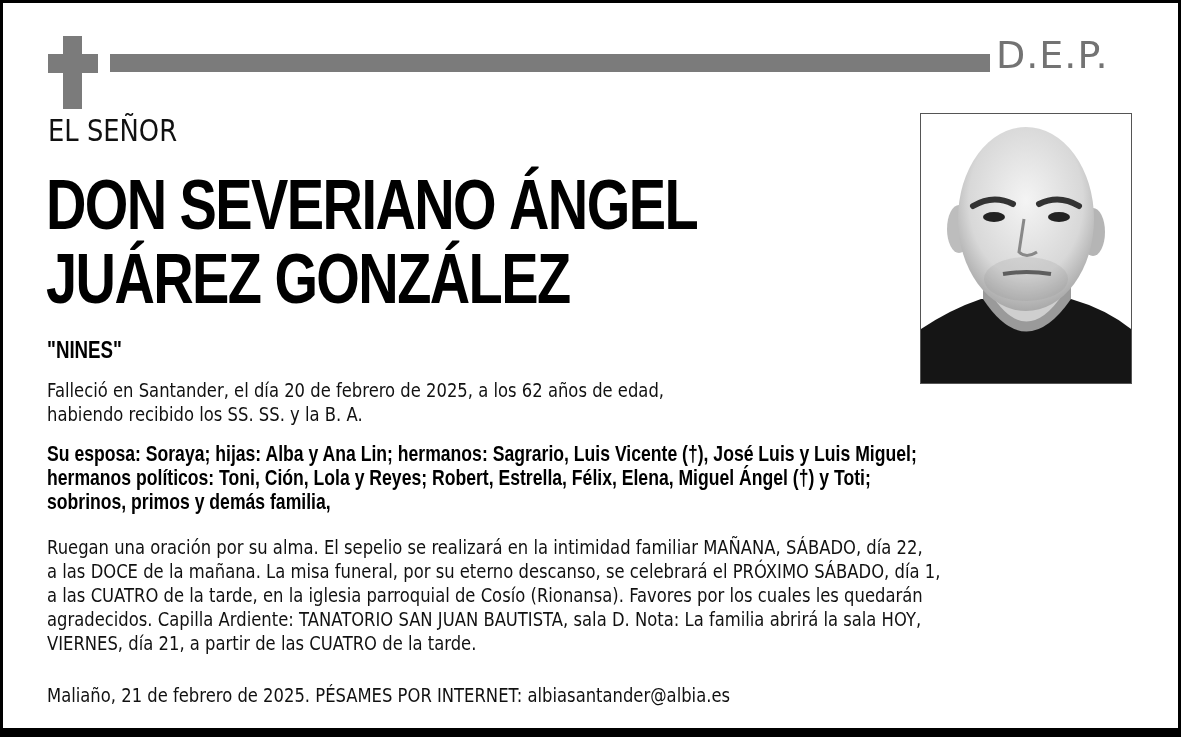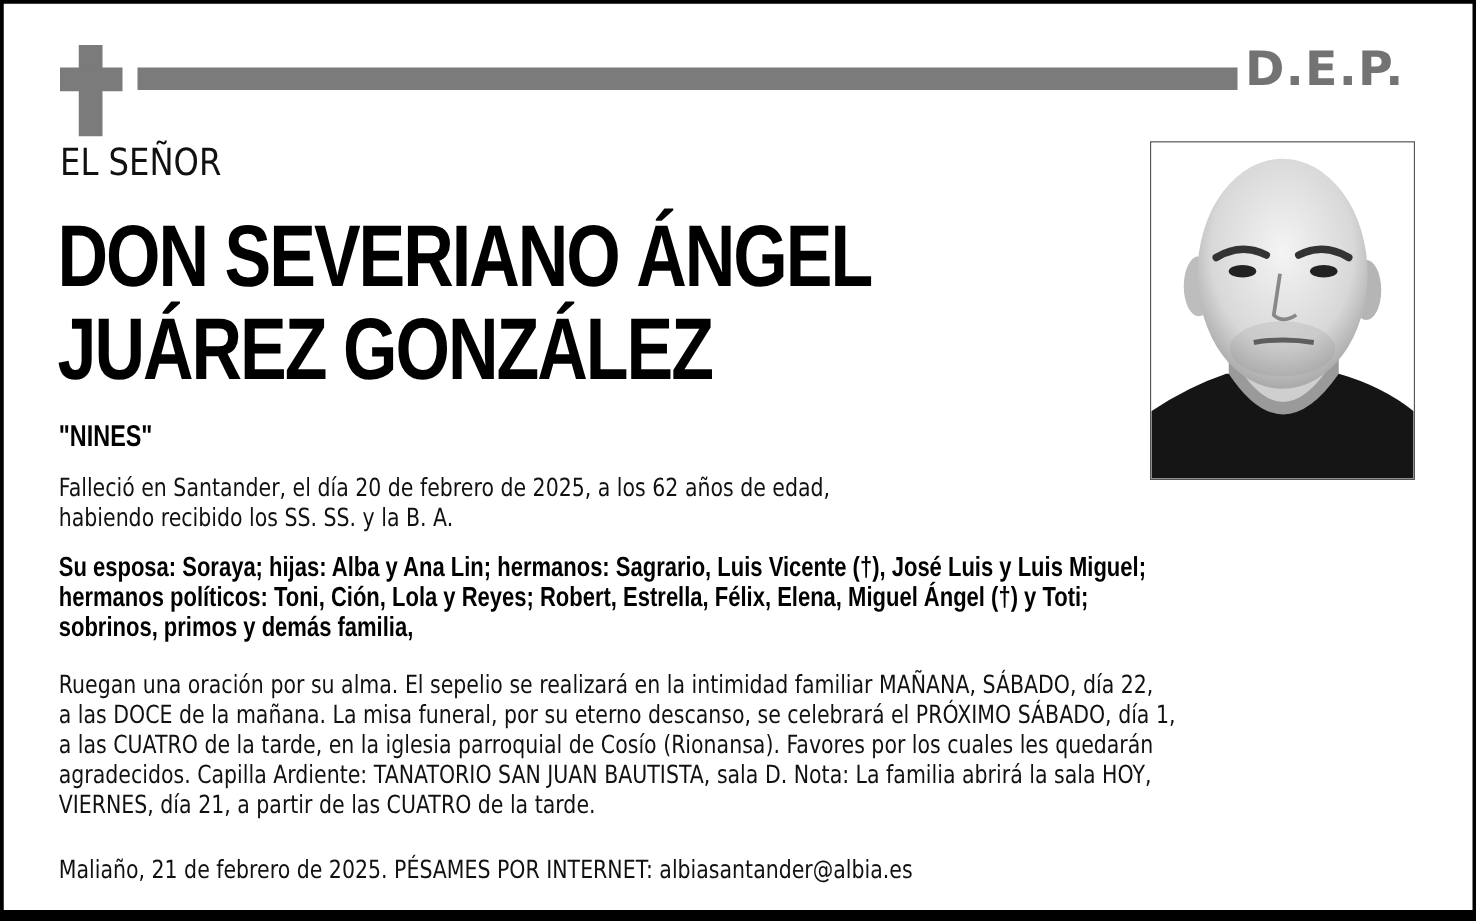--- a/index.html
+++ b/index.html
@@ -28,21 +28,21 @@
     
     .cross { position: absolute; left: 48px; top: 36px; width: 50px; height: 73px; }
     .cross .v { position: absolute; left: 15px; top: 0; width: 19px; height: 73px; background: #7b7b7b; }
     .cross .h { position: absolute; left: 0; top: 18px; width: 50px; height: 19px; background: #7b7b7b; }
     .rule {
       position: absolute; left: 110px; top: 54px; width: 880px; height: 18px; background: #7b7b7b;
     }
     .dep {
       position: absolute; left: 996px; top: 36px;
       font-family: "DejaVu Sans", sans-serif;
-      font-weight: bold; font-size: 38px; letter-spacing: 1px;
+      font-weight: normal; font-size: 38px; letter-spacing: 1px;
       color: #737373; line-height: 1;
     }
     .title-prefix {
       position: absolute; left: 48px; top: 116px;
       font-family: "DejaVu Sans", sans-serif;
       font-size: 30px; line-height: 1; color: #111;
       transform: scaleX(0.86); transform-origin: left top;
     }
     .name {
       position: absolute; left: 46px; top: 168px;

